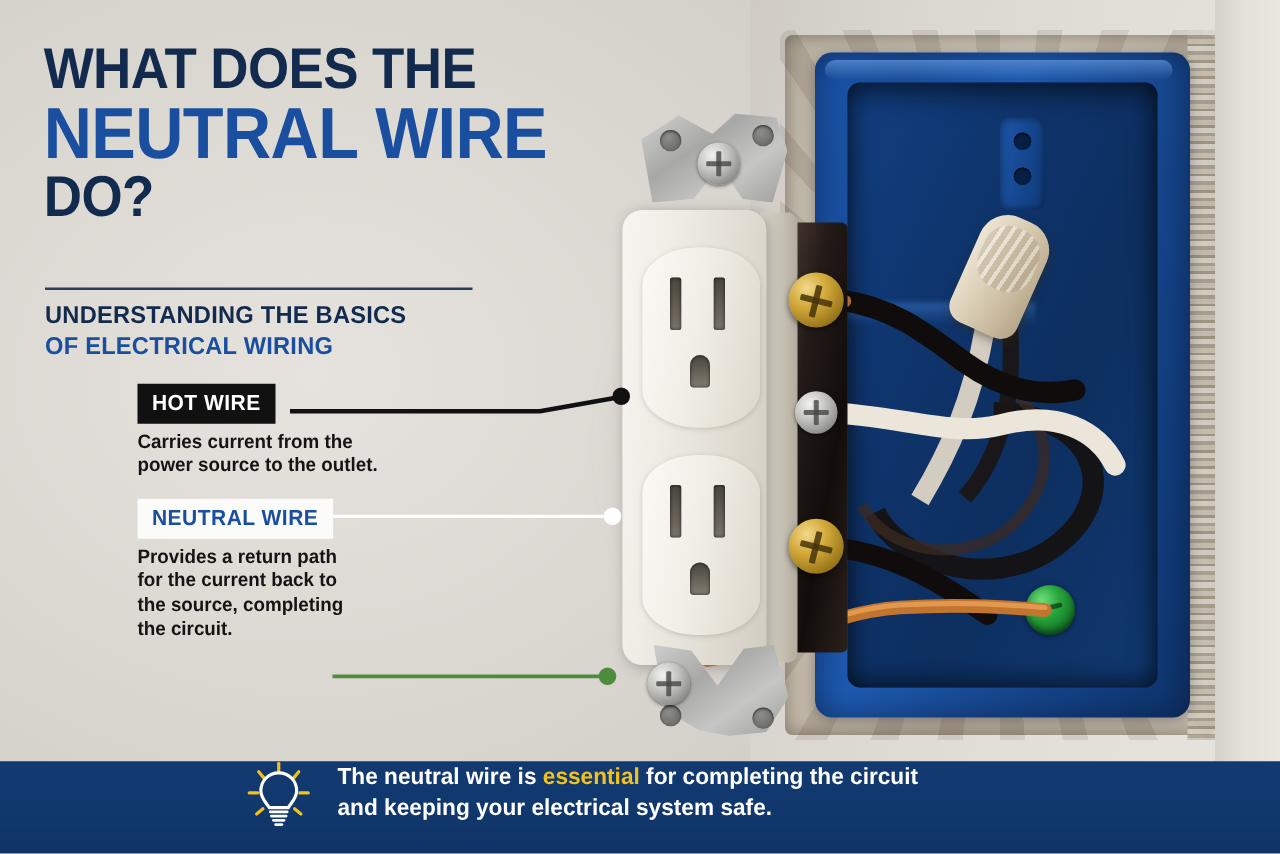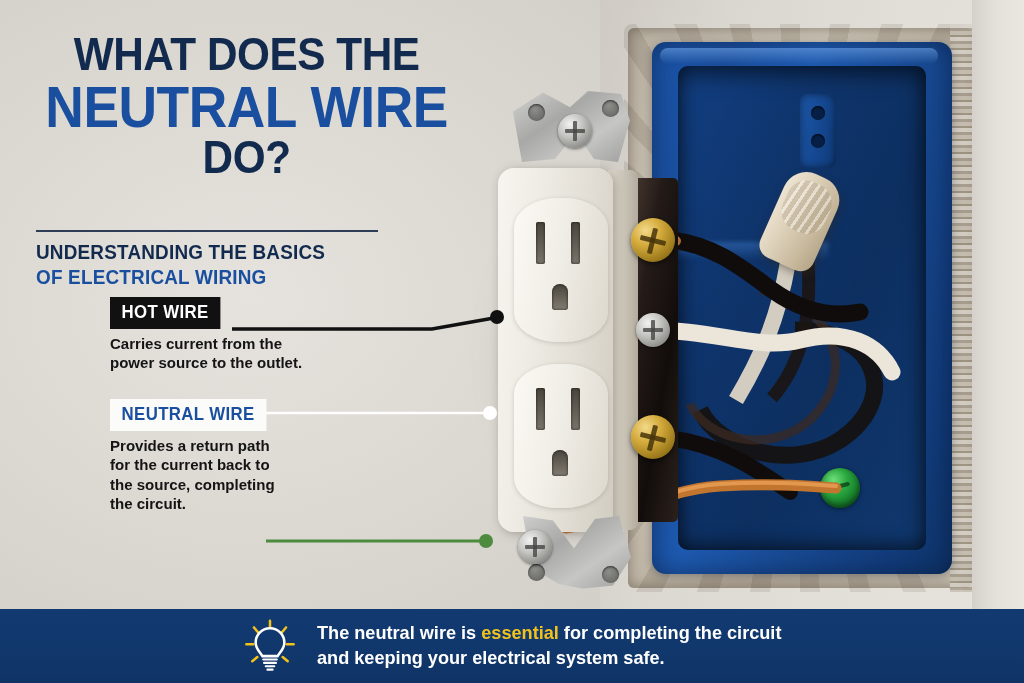--- a/index.html
+++ b/index.html
@@ -237,21 +237,21 @@
     transform: rotate(24deg);
     box-shadow: 2px 3px 8px rgba(50,40,25,.45);
   }
   .wirenut:after {
     content: ""; position: absolute; left: 6px; top: 8px; right: 6px; height: 52px;
     background: repeating-linear-gradient(100deg, rgba(255,255,255,.35) 0 3px, rgba(140,125,100,.22) 3px 8px);
     border-radius: 20px;
   }
 
   
-  .title-block { position: absolute; left: 35px; top: 33px; width: 460px; text-align: center; }
+  .title-block { position: absolute; left: 35px; top: 33px; width: 460px; }
   .t-line {
     font-family: "Liberation Sans", sans-serif;
     font-weight: 700;
     letter-spacing: -0.5px;
     line-height: 0.95;
     transform: scaleX(0.92);
     transform-origin: left center;
   }
   .t1 { font-size: 46px; color: #122a4e; }
   .t2 { font-size: 58px; color: #1a4fa0; margin-top: 2px; }
@@ -288,21 +288,21 @@
     transform: scaleX(0.97); transform-origin: left center;
   }
 
   .leader { position: absolute; left: 0; top: 0; width: 1024px; height: 611px; }
 
   
   .footer {
     position: absolute; left: 0; top: 609px;
     width: 1024px; height: 74px;
     background: linear-gradient(180deg, #123a71 0%, #11386d 50%, #0f3365 100%);
-    display: flex; align-items: center; padding-left: 47px;
+    display: flex; 
   }
   .bulb { margin-left: 196px; width: 54px; height: 54px; flex: none; }
   .footer-text {
     margin-left: 20px;
     color: #ffffff; font-size: 18.5px; font-weight: 700; line-height: 1.33;
     transform: scaleX(0.98); transform-origin: left center;
   }
   .hl { color: #f2c21c; }
 </style>
 </head>
@@ -400,21 +400,21 @@
     <div class="t-line t1">WHAT DOES THE</div>
     <div class="t-line t2">NEUTRAL WIRE</div>
     <div class="t-line t3">DO?</div>
   </div>
   <div class="divider"></div>
   <div class="subtitle">
     <div class="sub1">UNDERSTANDING THE BASICS</div>
     <div class="sub2">OF ELECTRICAL WIRING</div>
   </div>
 
-  <div class="callout" style="left:110px; top:297px;">
+  <div class="callout" style="left:110px; top:307px;">
     <span class="badge hot">HOT WIRE</span>
     <div class="desc">
       <div>Carries current from the</div>
       <div>power source to the outlet.</div>
     </div>
   </div>
 
   <div class="callout" style="left:110px; top:399px;">
     <span class="badge neutral">NEUTRAL WIRE</span>
     <div class="desc">

